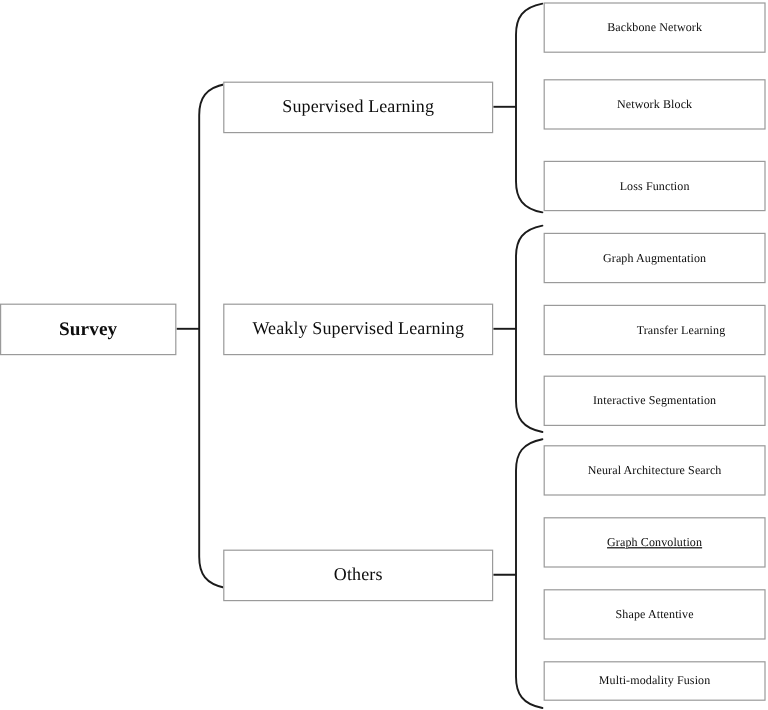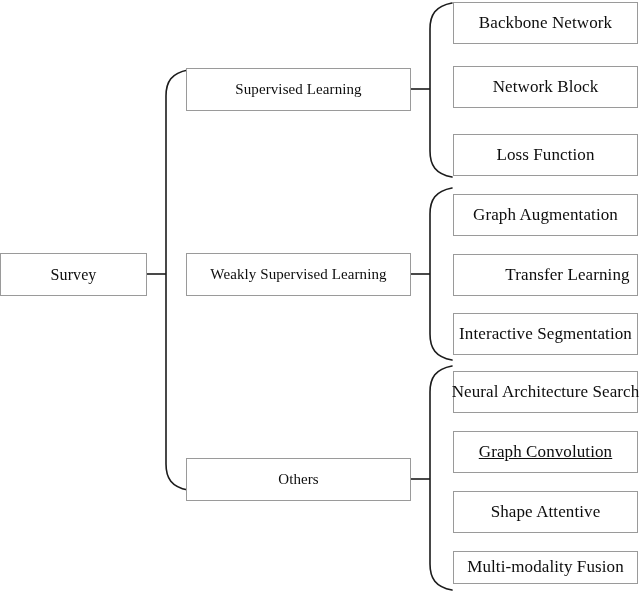--- a/index.html
+++ b/index.html
@@ -30,21 +30,21 @@
     white-space: nowrap;
     letter-spacing: 0.1px;
   }
   .node-box.root {
     font-size: 16px;
   }
   .node-box.branch {
     font-size: 15px;
   }
   .node-box.leaf {
-    font-size: 17px;
+    font-size: 10px;
   }
   .svg-layer {
     position: absolute;
     left: 0;
     top: 0;
     width: 640px;
     height: 592px;
     pointer-events: none;
   }
   .brace-path {
@@ -71,21 +71,21 @@
         <path d="M 452 3 C 435.5 6.12, 430 14.700000000000001, 430 29 L 430 151 C 430 165.3, 435.5 173.88, 452 177" class="brace-path"></path>
         <line x1="411" y1="89" x2="430" y2="89" class="tick-line"></line>
         <path d="M 452 188 C 435.5 191.12, 430 199.7, 430 214 L 430 334 C 430 348.3, 435.5 356.88, 452 360" class="brace-path"></path>
         <line x1="411" y1="274" x2="430" y2="274" class="tick-line"></line>
         <path d="M 452 366 C 435.5 369.12, 430 377.7, 430 392 L 430 564 C 430 578.3, 435.5 586.88, 452 590" class="brace-path"></path>
         <line x1="411" y1="479" x2="430" y2="479" class="tick-line"></line>
       </g>
   </svg>
 
   <div id="node-layer">
-      <div class="node-box root" style="left: 0px; top: 253px; width: 147px; height: 43px;">Survey</div>
+      <div class="node-box root" style="left: 0px; top: 253px; width: 147px; height: 43px; font-weight: bold;">Survey</div>
       <div class="node-box branch" style="left: 186px; top: 68px; width: 225px; height: 43px;">Supervised Learning</div>
       <div class="node-box leaf" style="left: 453px; top: 2px; width: 185px; height: 42px;">Backbone Network</div>
       <div class="node-box leaf" style="left: 453px; top: 66px; width: 185px; height: 42px;">Network Block</div>
       <div class="node-box leaf" style="left: 453px; top: 134px; width: 185px; height: 42px;">Loss Function</div>
       <div class="node-box branch" style="left: 186px; top: 253px; width: 225px; height: 43px;">Weakly Supervised Learning</div>
       <div class="node-box leaf" style="left: 453px; top: 194px; width: 185px; height: 42px;">Graph Augmentation</div>
       <div class="node-box leaf" style="left: 453px; top: 254px; width: 185px; height: 42px; padding-left: 44px;">Transfer Learning</div>
       <div class="node-box leaf" style="left: 453px; top: 313px; width: 185px; height: 42px;">Interactive Segmentation</div>
       <div class="node-box branch" style="left: 186px; top: 458px; width: 225px; height: 43px;">Others</div>
       <div class="node-box leaf" style="left: 453px; top: 371px; width: 185px; height: 42px;">Neural Architecture Search</div>

